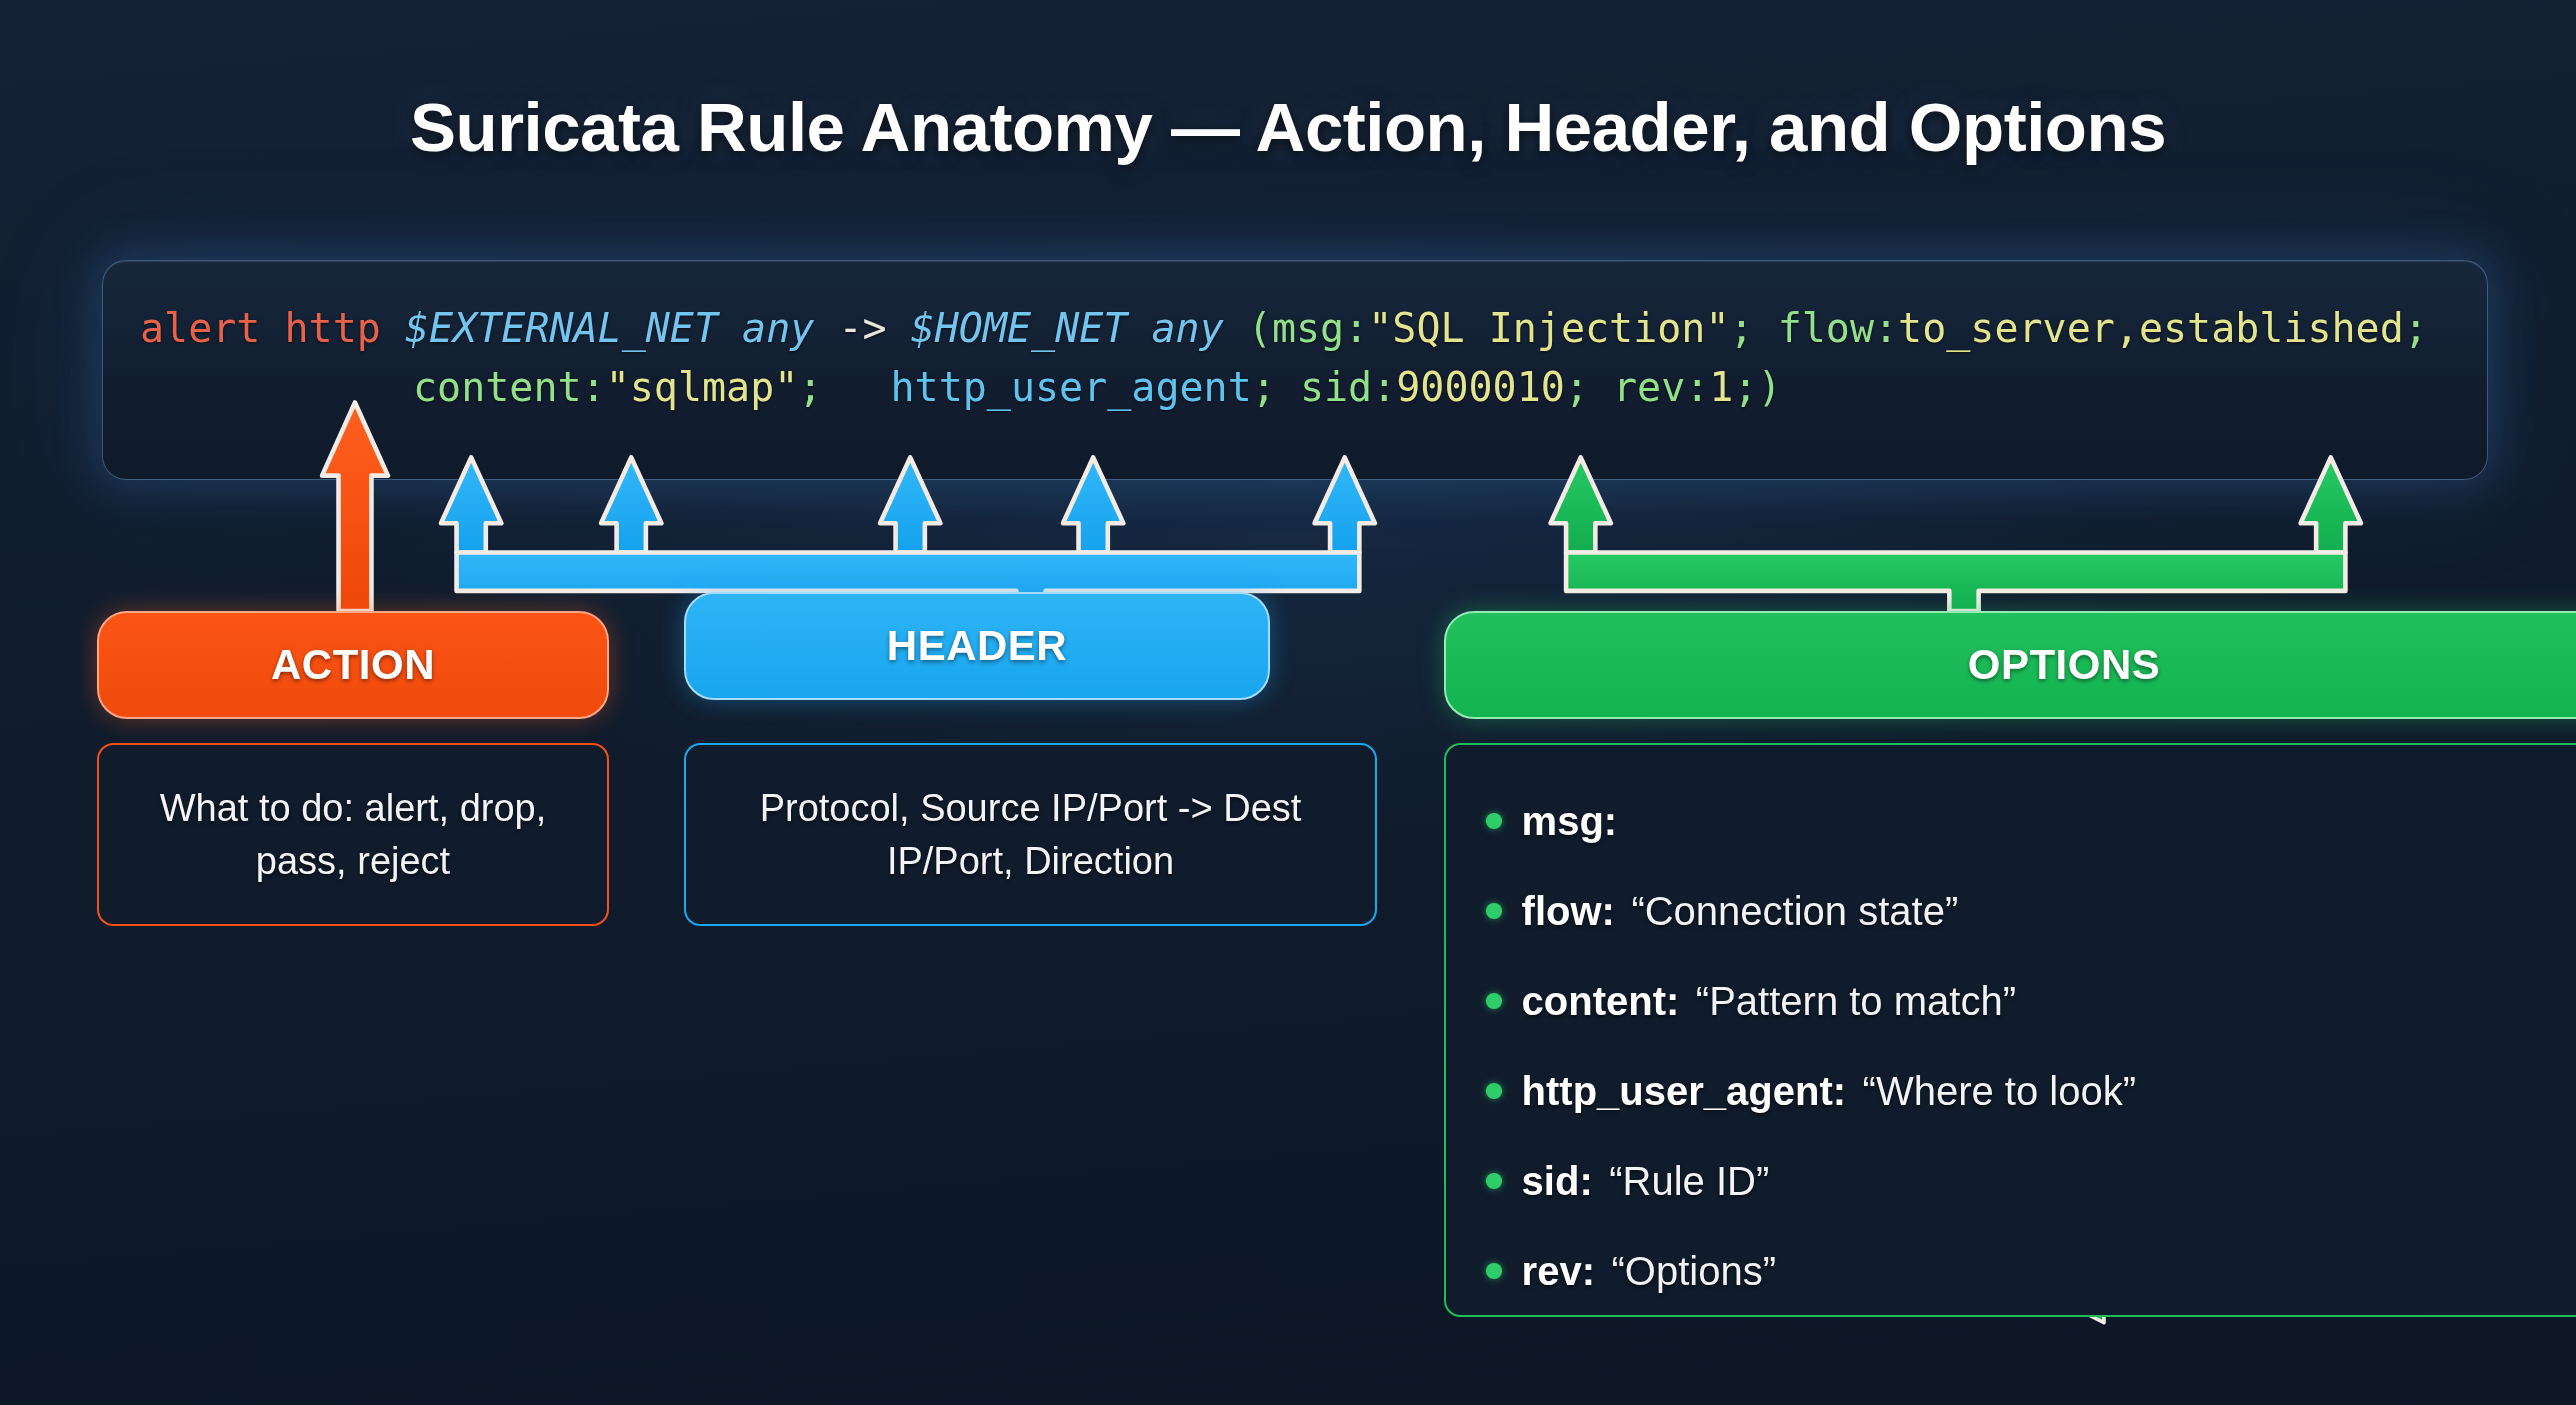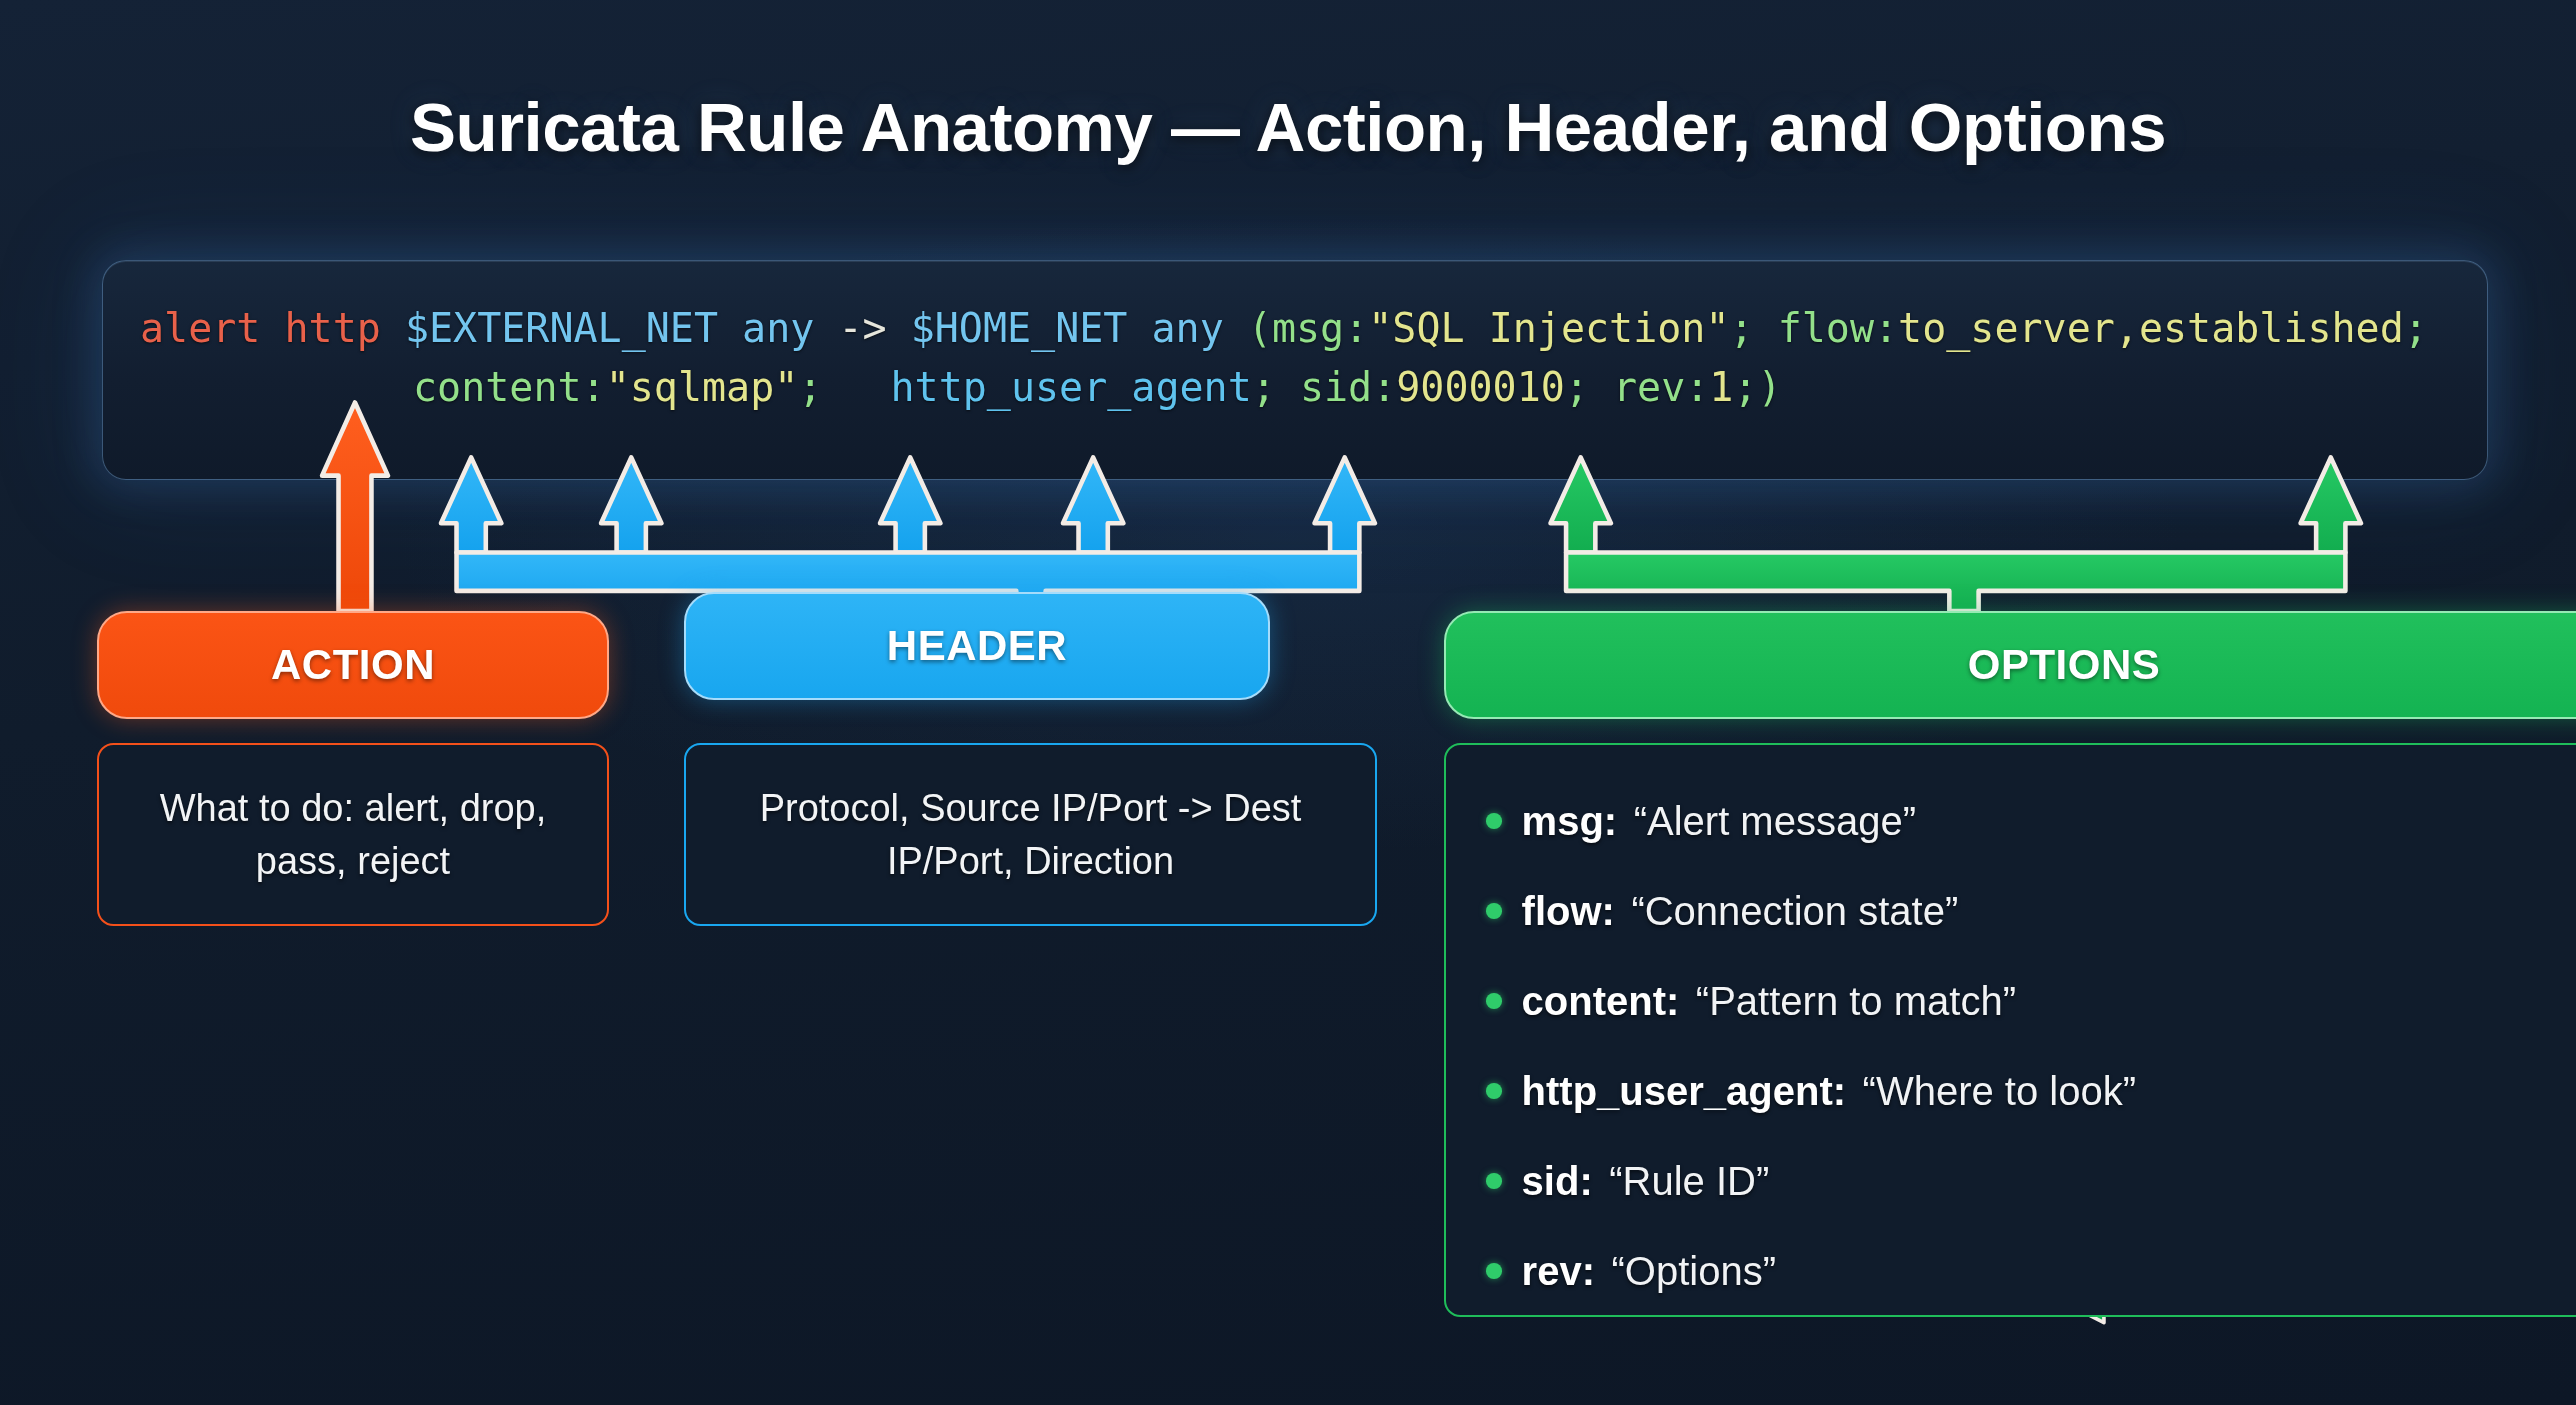--- a/index.html
+++ b/index.html
@@ -39,21 +39,21 @@
   }
   #code-text {
     position:absolute; left:37px; top:38px; right:25.6px;
     font-family:"DejaVu Sans Mono", monospace;
     font-size:40px; line-height:59px;
     white-space:pre-wrap;
     text-shadow:0 0.9px 2.7px rgba(0,0,0,0.65);
   }
   #code-text .ln2 { display:block; padding-left:273px; }
   .t-action  { color:#e8614a; }
-  .t-header  { color:#73c5ef; }
+  .t-header  { color:#73c5ef;font-style:italic; }
   .t-arrowop { color:#e6e6dc; }
   .t-key     { color:#93e08a; }
   .t-val     { color:#e3e58e; }
   .t-buf     { color:#5fc3ee;margin-left:44px; }
   .t-punc    { color:#93e08a; }
 
   
   #wires { position:absolute; left:0; top:0; width:2576px; height:1405px; pointer-events:none; }
 
   
@@ -201,21 +201,20 @@
   <div class="desc" id="desc-action">What to do: alert, drop, pass, reject</div>
 
   <div class="pill" id="pill-header">HEADER</div>
   <div class="desc" id="desc-header">Protocol, Source IP/Port -&gt; Dest IP/Port, Direction</div>
 
   <div class="pill" id="pill-options">OPTIONS</div>
   <div class="desc" id="desc-options">
     <div class="opt-row">
       <span class="opt-bullet"></span>
       <span class="opt-key">msg:</span>
-      <span class="opt-desc">“Alert message”</span>
     </div>
     <div class="opt-row">
       <span class="opt-bullet"></span>
       <span class="opt-key">flow:</span>
       <span class="opt-desc">“Connection state”</span>
     </div>
     <div class="opt-row">
       <span class="opt-bullet"></span>
       <span class="opt-key">content:</span>
       <span class="opt-desc">“Pattern to match”</span>

